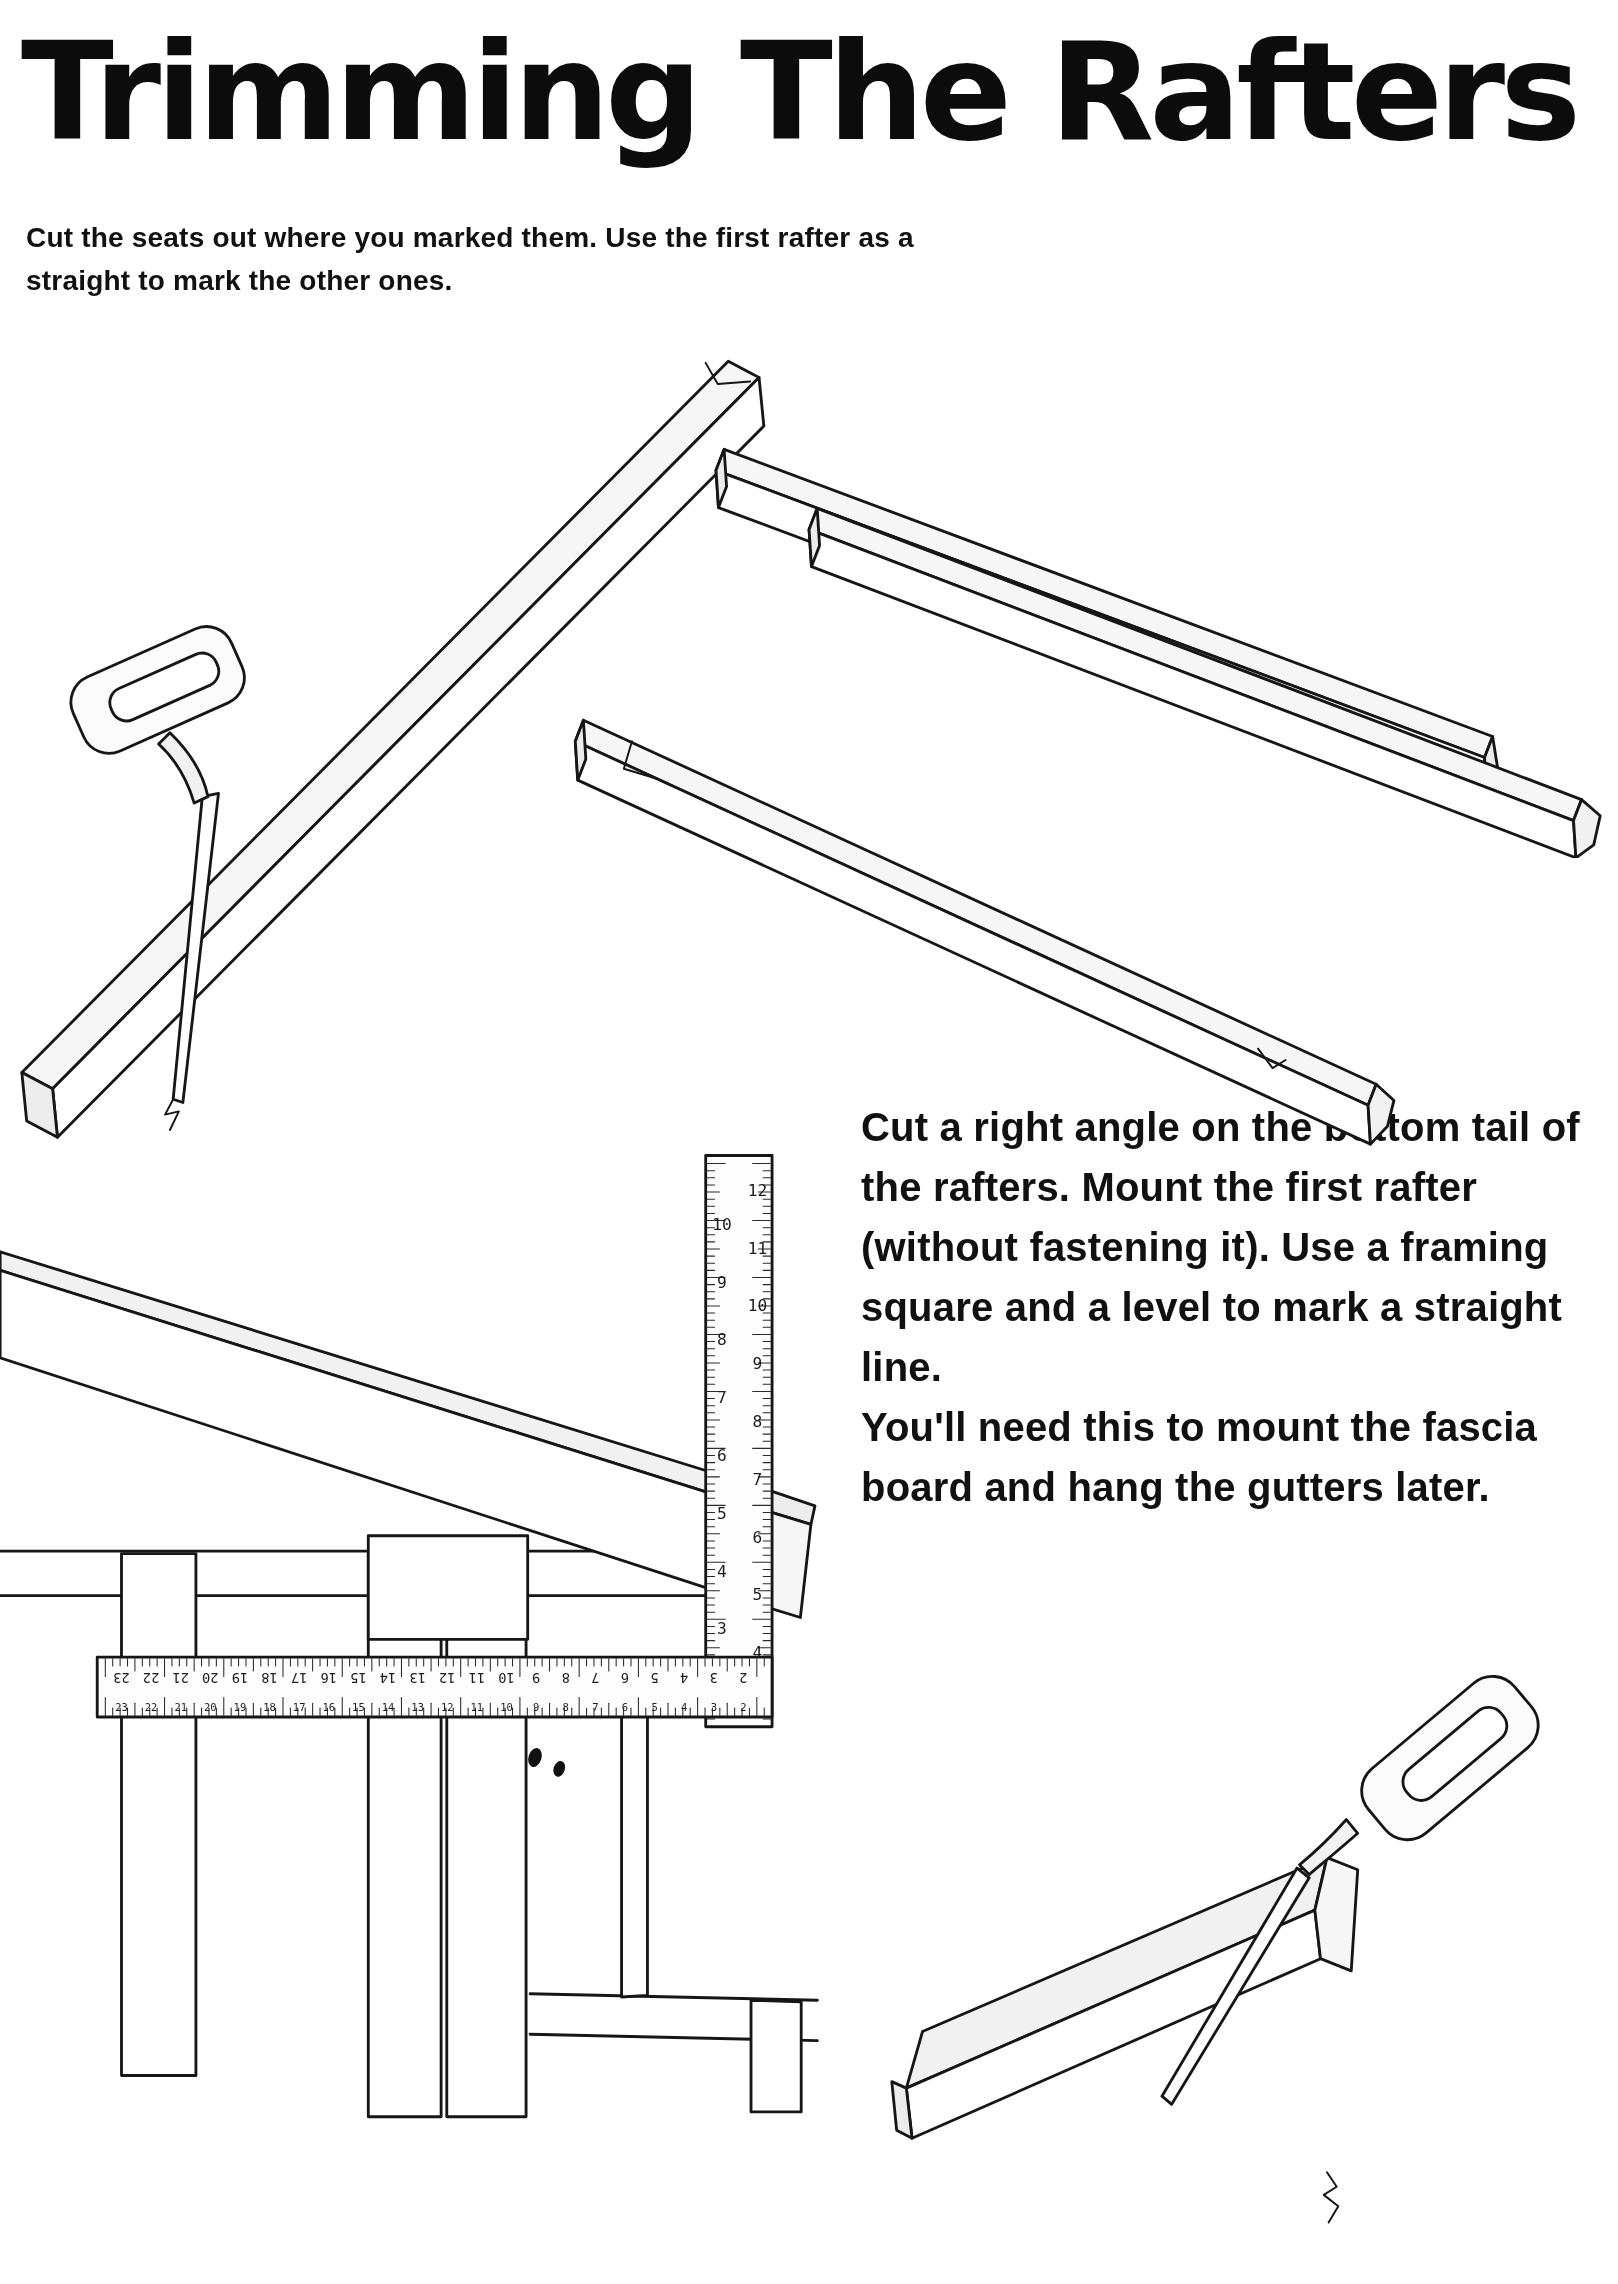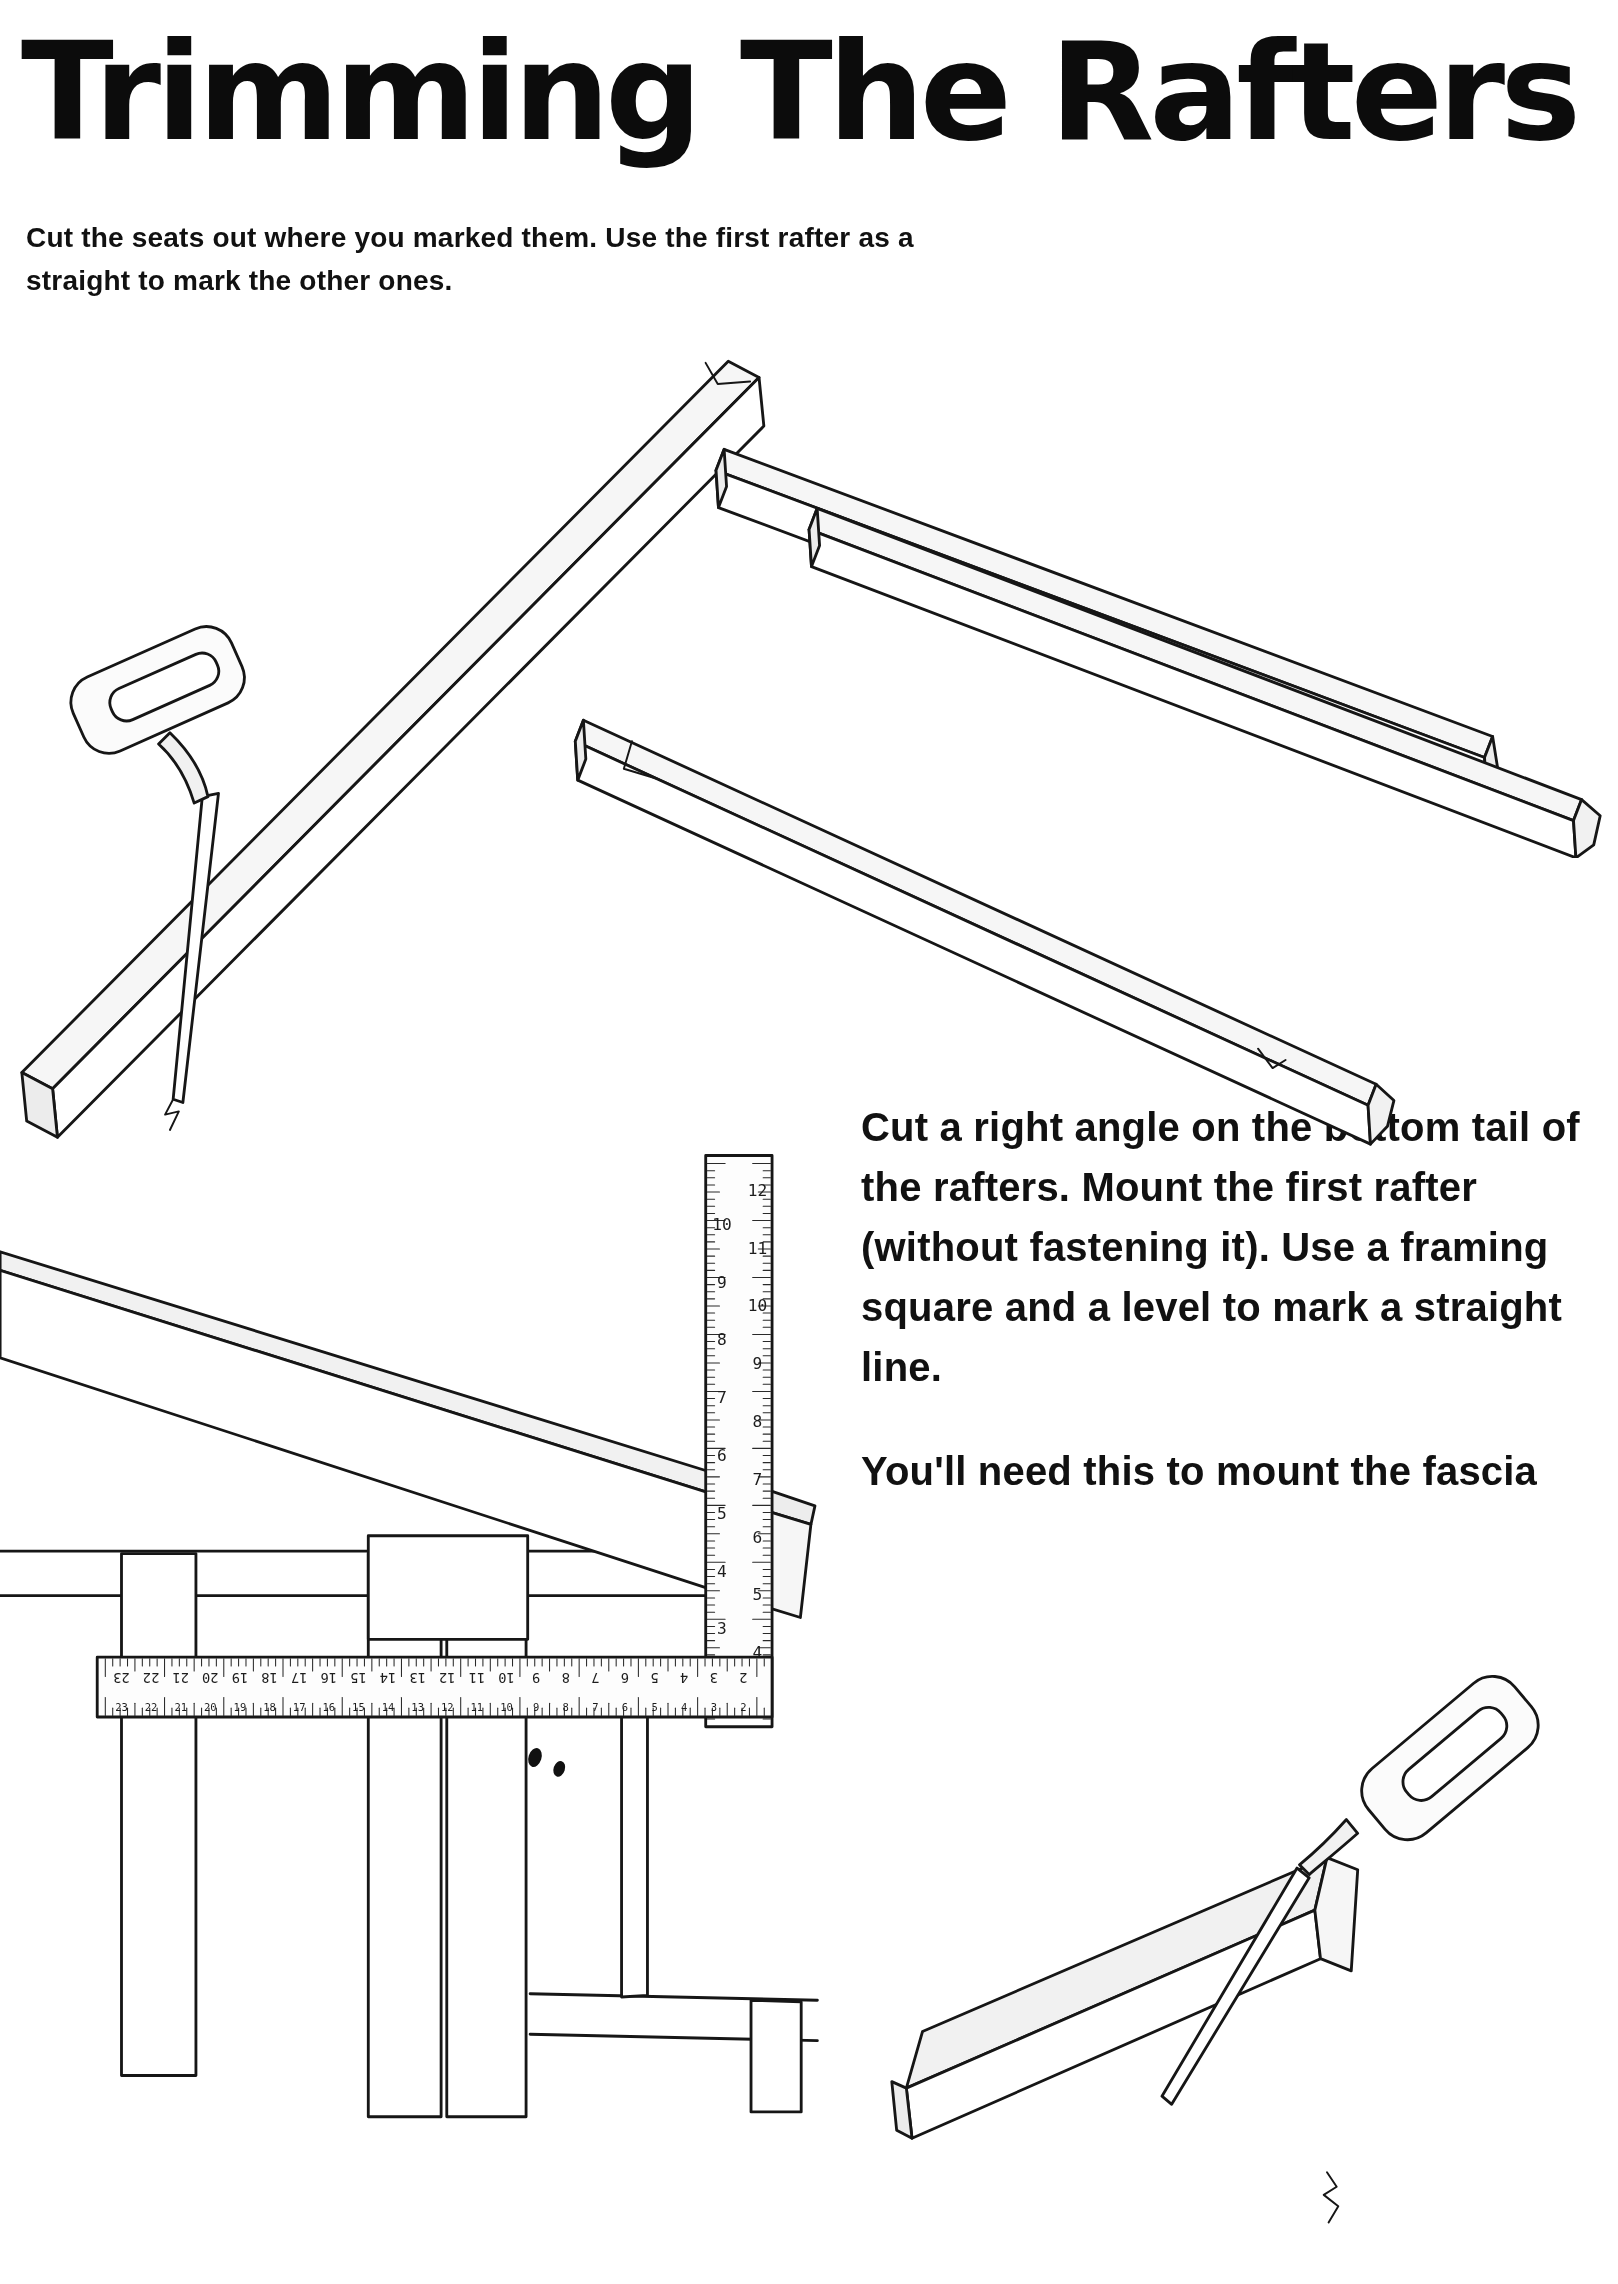--- a/index.html
+++ b/index.html
@@ -14,21 +14,21 @@
   .intro {
     position:absolute; left:26px; top:217px;
     font-size:28px; font-weight:700; line-height:1.52; letter-spacing:0.2px;
     white-space:nowrap;
   }
   .instructions {
     position:absolute; left:861px; top:1097px;
     font-size:40px; font-weight:700; line-height:1.5; letter-spacing:0.2px;
     white-space:nowrap;
   }
-  .instructions .para + .para { margin-top:44px; }
+  .instructions .para + .para { }
 
   .ill { position:absolute; }
 
   
   .draw * { stroke:#161616; stroke-width:3.5; stroke-linejoin:round; stroke-linecap:round; }
   .drawr { stroke:#161616; stroke-width:3.5; stroke-linejoin:round; }
   .thin  { stroke-width:2.4 !important; }
 
   .tick line { stroke:#2a2a2a !important; stroke-width:1.3 !important; }
   .num text, .num-md text, .num-sm text {
@@ -52,20 +52,21 @@
 <div class="instructions">
   <div class="para">
       <div>Cut a right angle on the bottom tail of</div>
       <div>the rafters. Mount the first rafter</div>
       <div>(without fastening it). Use a framing</div>
       <div>square and a level to mark a straight</div>
       <div>line.</div>
     </div>
   <div class="para">
       <div>You'll need this to mount the fascia</div>
+      <div>board and hang the gutters later.</div>
     </div>
 </div>
 
 <svg class="ill" style="left:0;top:348px" width="793" height="826" viewBox="0 0 980 1020" role="img">
   <g class="draw">
     <polygon points="27,895 900,16 938,36 65,915" fill="#f6f6f6"></polygon>
     <polygon points="65,915 938,36 944,96 71,975" fill="#ffffff"></polygon>
     <polygon points="27,895 65,915 71,975 33,955" fill="#ececec"></polygon>
     <polyline points="872,18 887,44 927,41" fill="none" class="thin"></polyline>
   </g>

